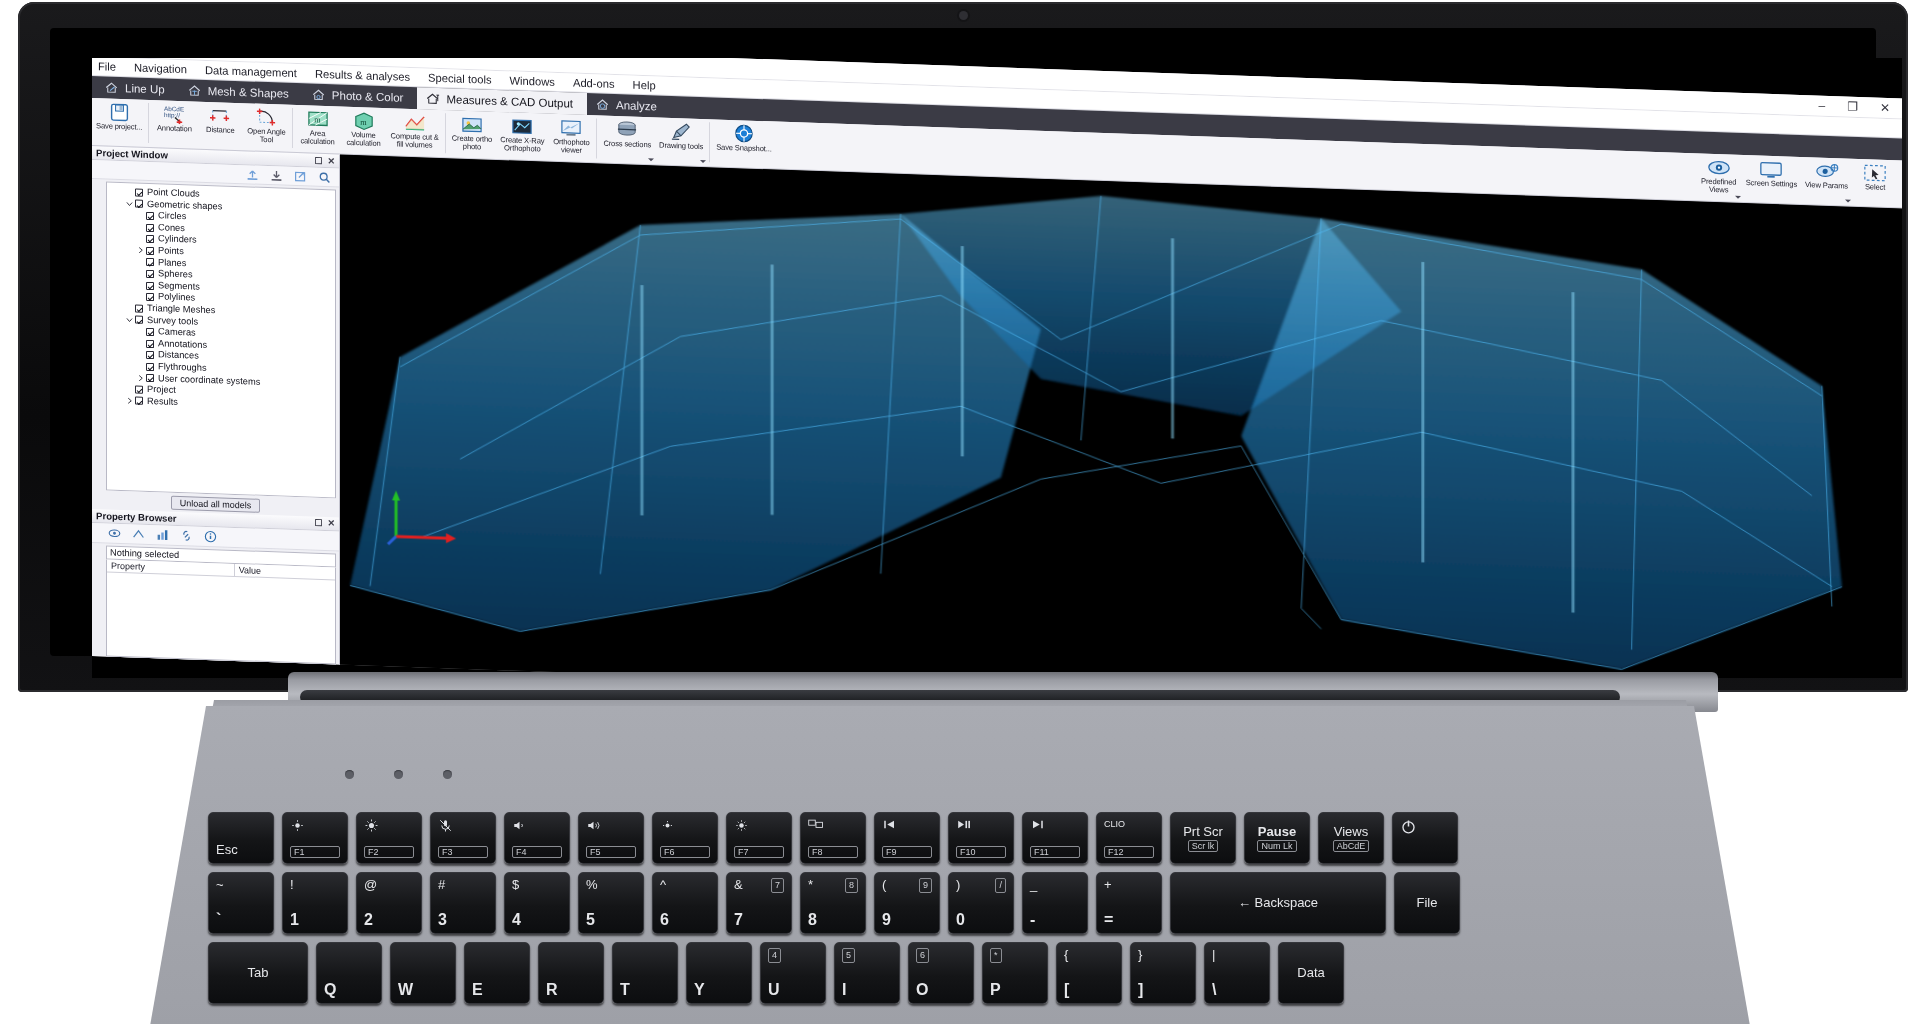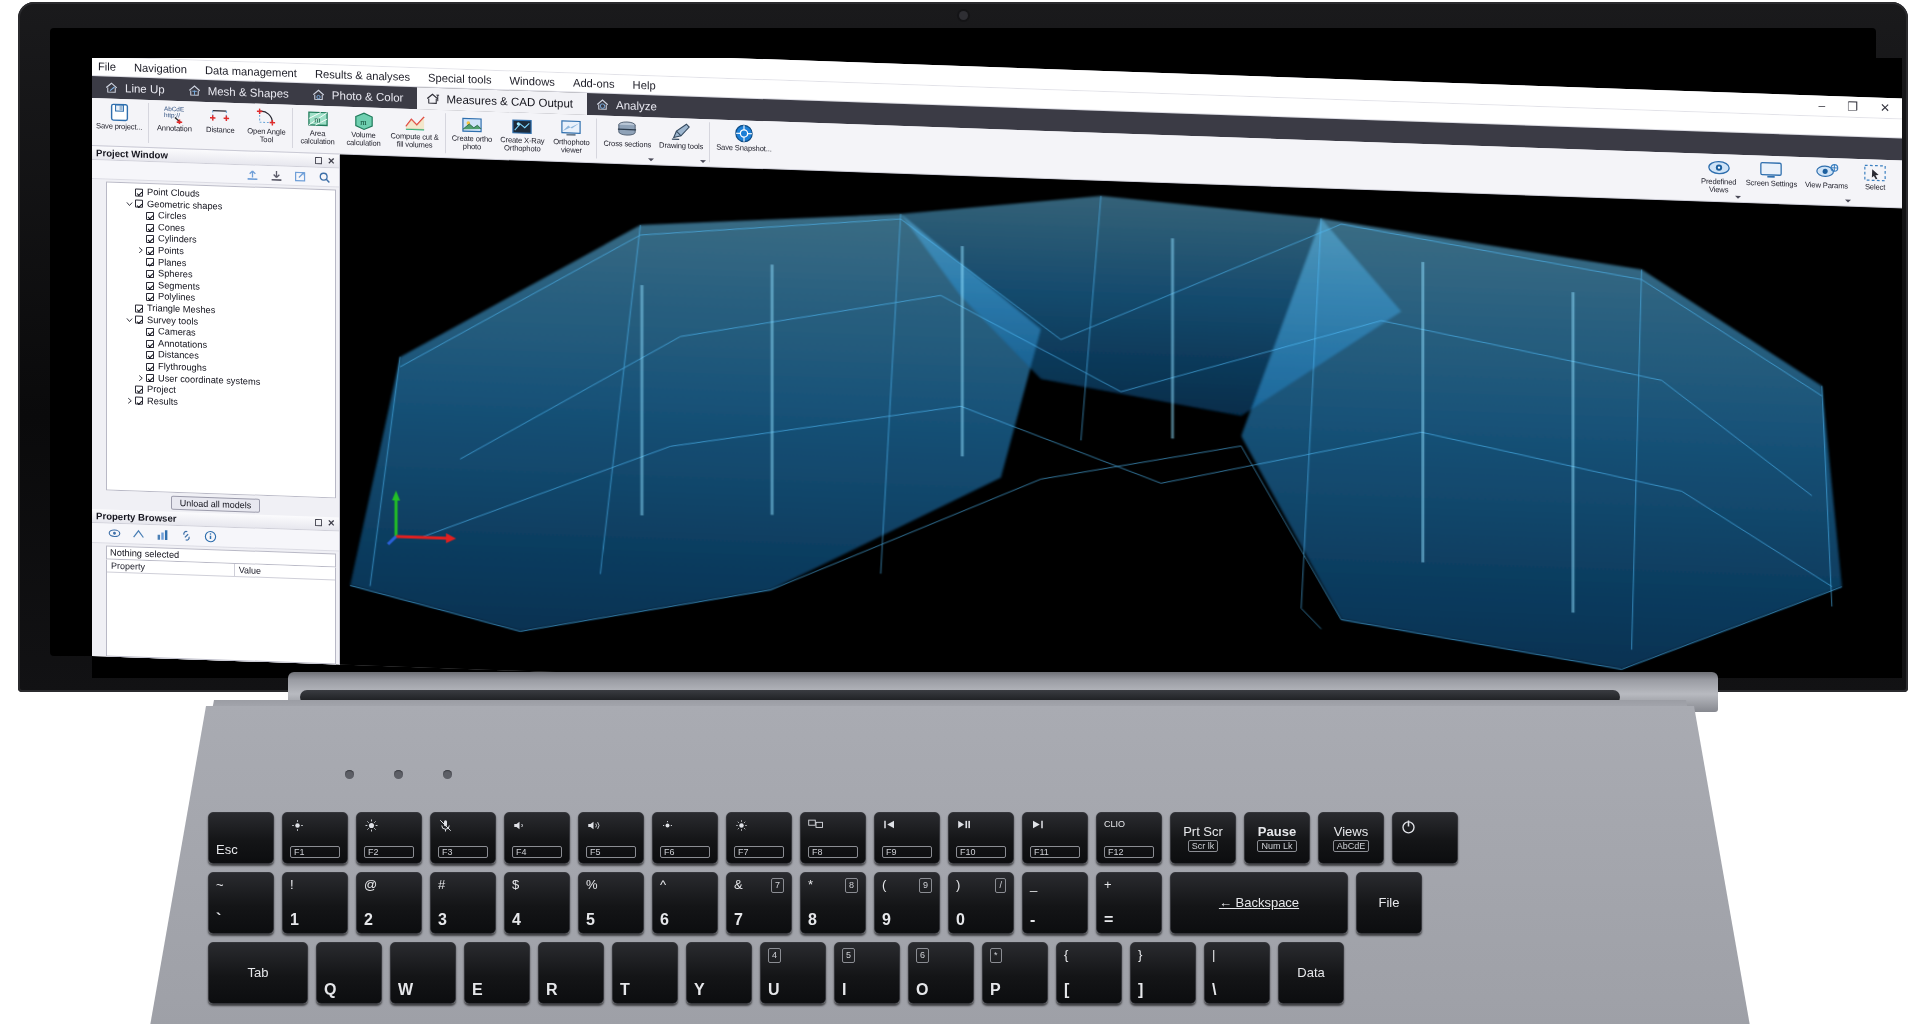--- a/index.html
+++ b/index.html
@@ -967,21 +967,21 @@
             <span>_</span>
           </div>
           <div class="k-main">-</div>
         </div>
         <div class="key">
           <div class="k-top">
             <span>+</span>
           </div>
           <div class="k-main">=</div>
         </div>
-        <div class="key k-wide" style="width: 178px; text-decoration: underline;">
+        <div class="key k-wide" style="width: 216px;">
           <div class="k-top"></div>
           <div class="k-main">← Backspace</div>
         </div>
         <div class="key k-wide">
           <div class="k-top"></div>
           <div class="k-main">File</div>
         </div>
       </div>
     <div class="krow r-q" id="kb-q">
         <div class="key k-wide" style="width: 100px;">

